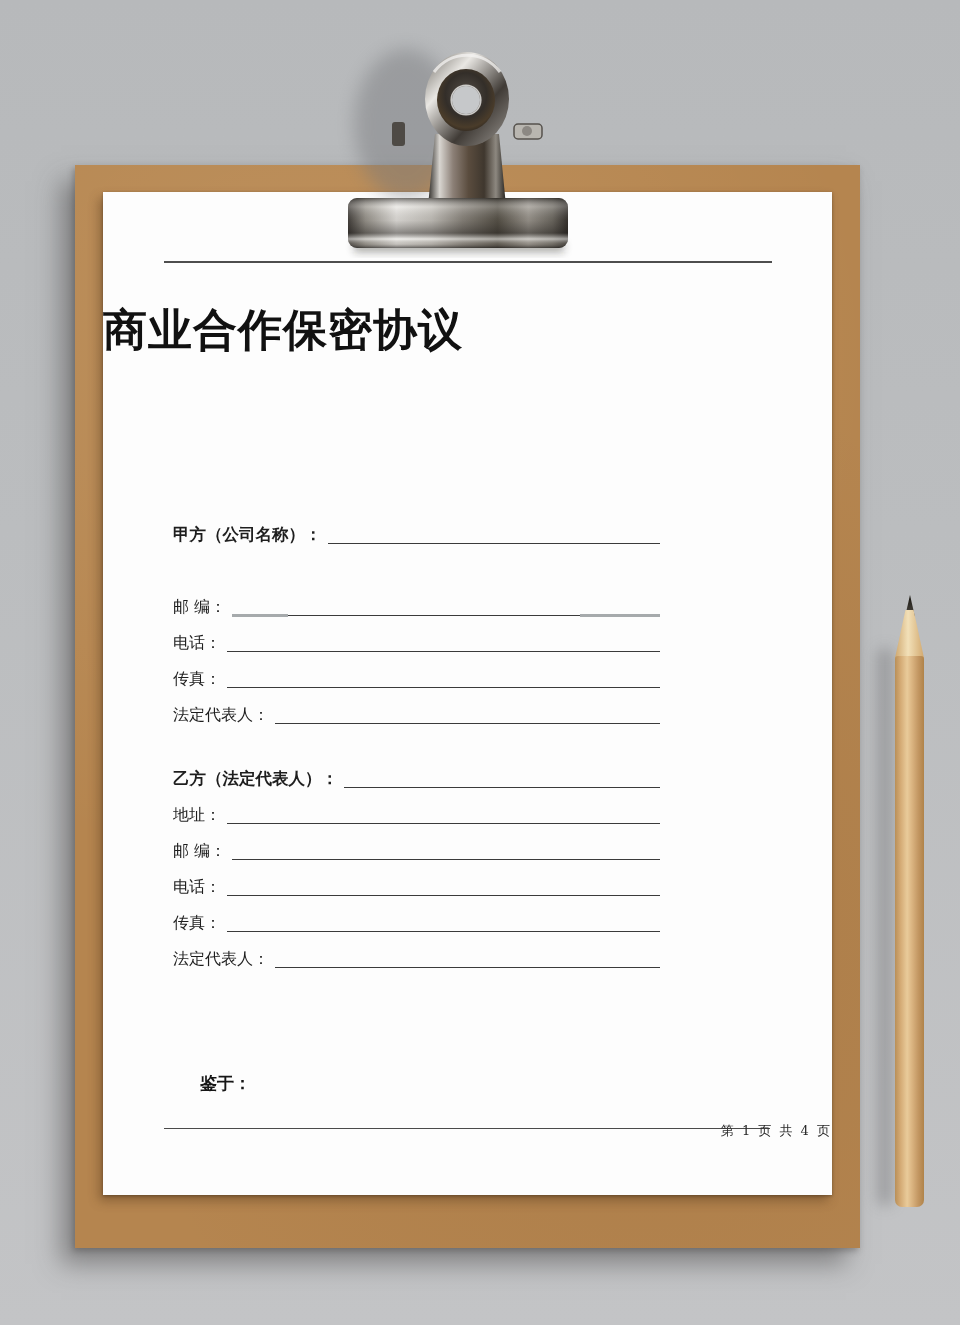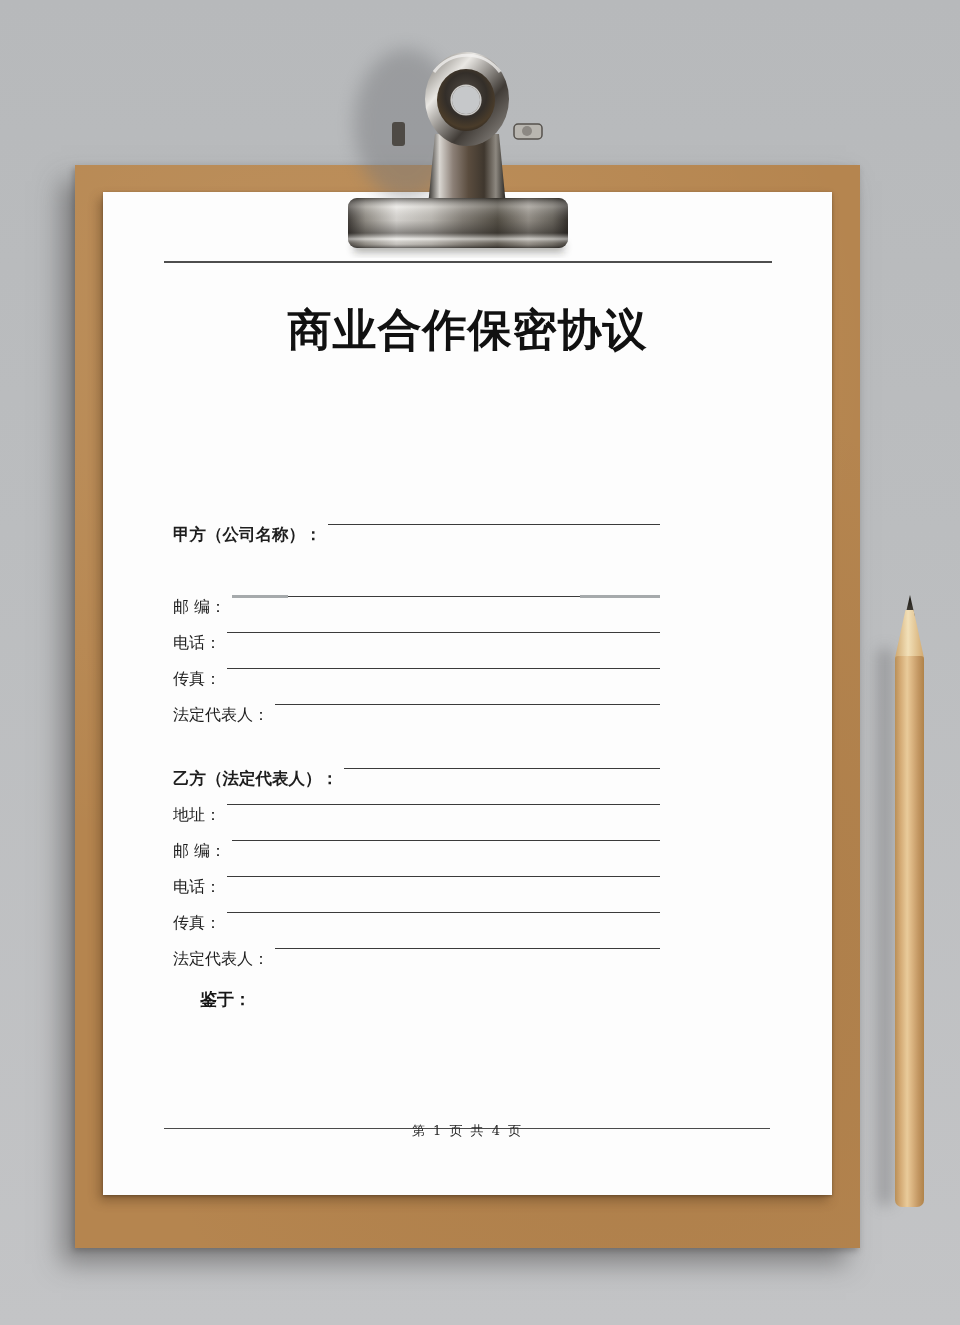--- a/index.html
+++ b/index.html
@@ -19,53 +19,53 @@
   }
   
   .paper{
     position:absolute;left:28px;top:27px;width:729px;height:1003px;
     background:#fdfdfd;
     box-shadow:0 1px 3px rgba(0,0,0,.30), -4px 6px 10px rgba(88,58,28,.45);
   }
   .top-rule{position:absolute;left:61px;top:69px;width:608px;height:2px;background:#4e4e4e;}
   .doc-title{
     position:absolute;left:0;top:112px;width:100%;margin:0;
-    text-align:center;font-size:44px;font-weight:bold;color:#111;
+    text-align:left;font-size:44px;font-weight:bold;color:#111;
     letter-spacing:1px;line-height:52px;
   }
   .form-row{
     position:absolute;left:70px;right:172px;height:24px;
-    display:flex;align-items:flex-start;
+    display:flex;align-items:flex-end;
   }
   .form-row .label{
     font-size:16px;line-height:24px;color:#1e1e1e;white-space:pre;flex:0 0 auto;
   }
   .form-row.bold .label{font-weight:bold;font-size:16.5px;}
   .fill-line{
     position:relative;flex:1 1 auto;height:1px;margin-bottom:3px;margin-left:6px;
     border-bottom:1.3px solid #3b3b3b;
   }
   .fill-line.artifact::before{
     content:"";position:absolute;left:0;bottom:-2px;width:56px;height:3px;background:#a6aaac;
   }
   .fill-line.artifact::after{
     content:"";position:absolute;right:0;bottom:-2px;width:80px;height:3px;background:#a6aaac;
   }
   .whereas{
-    position:absolute;left:70px;top:796px;padding-left:27px;
+    position:absolute;left:70px;top:880px;padding-left:27px;
     font-size:17px;font-weight:bold;color:#161616;line-height:22px;
   }
   .body-par{
     position:absolute;left:70px;top:871px;width:618px;
     font-size:16.5px;line-height:30px;color:#1b1b1b;
     text-indent:2em;text-align:justify;letter-spacing:.3px;
   }
   .footer-rule{position:absolute;left:61px;top:936px;width:606px;height:1.4px;background:#4a4a4a;}
   .footer-text{
-    position:absolute;left:0;top:930px;width:100%;text-align:center;
+    position:absolute;left:0;top:930px;width:100%;text-align:right;
     font-size:13px;color:#2a2a2a;line-height:18px;letter-spacing:2px;
   }
   
   .clip-svg{position:absolute;left:330px;top:24px;z-index:5;}
   
   .pencil-shadow{
     position:absolute;left:877px;top:648px;width:16px;height:558px;
     background:rgba(105,105,108,.40);filter:blur(7px);border-radius:8px;z-index:1;
   }
   .pencil-body{

